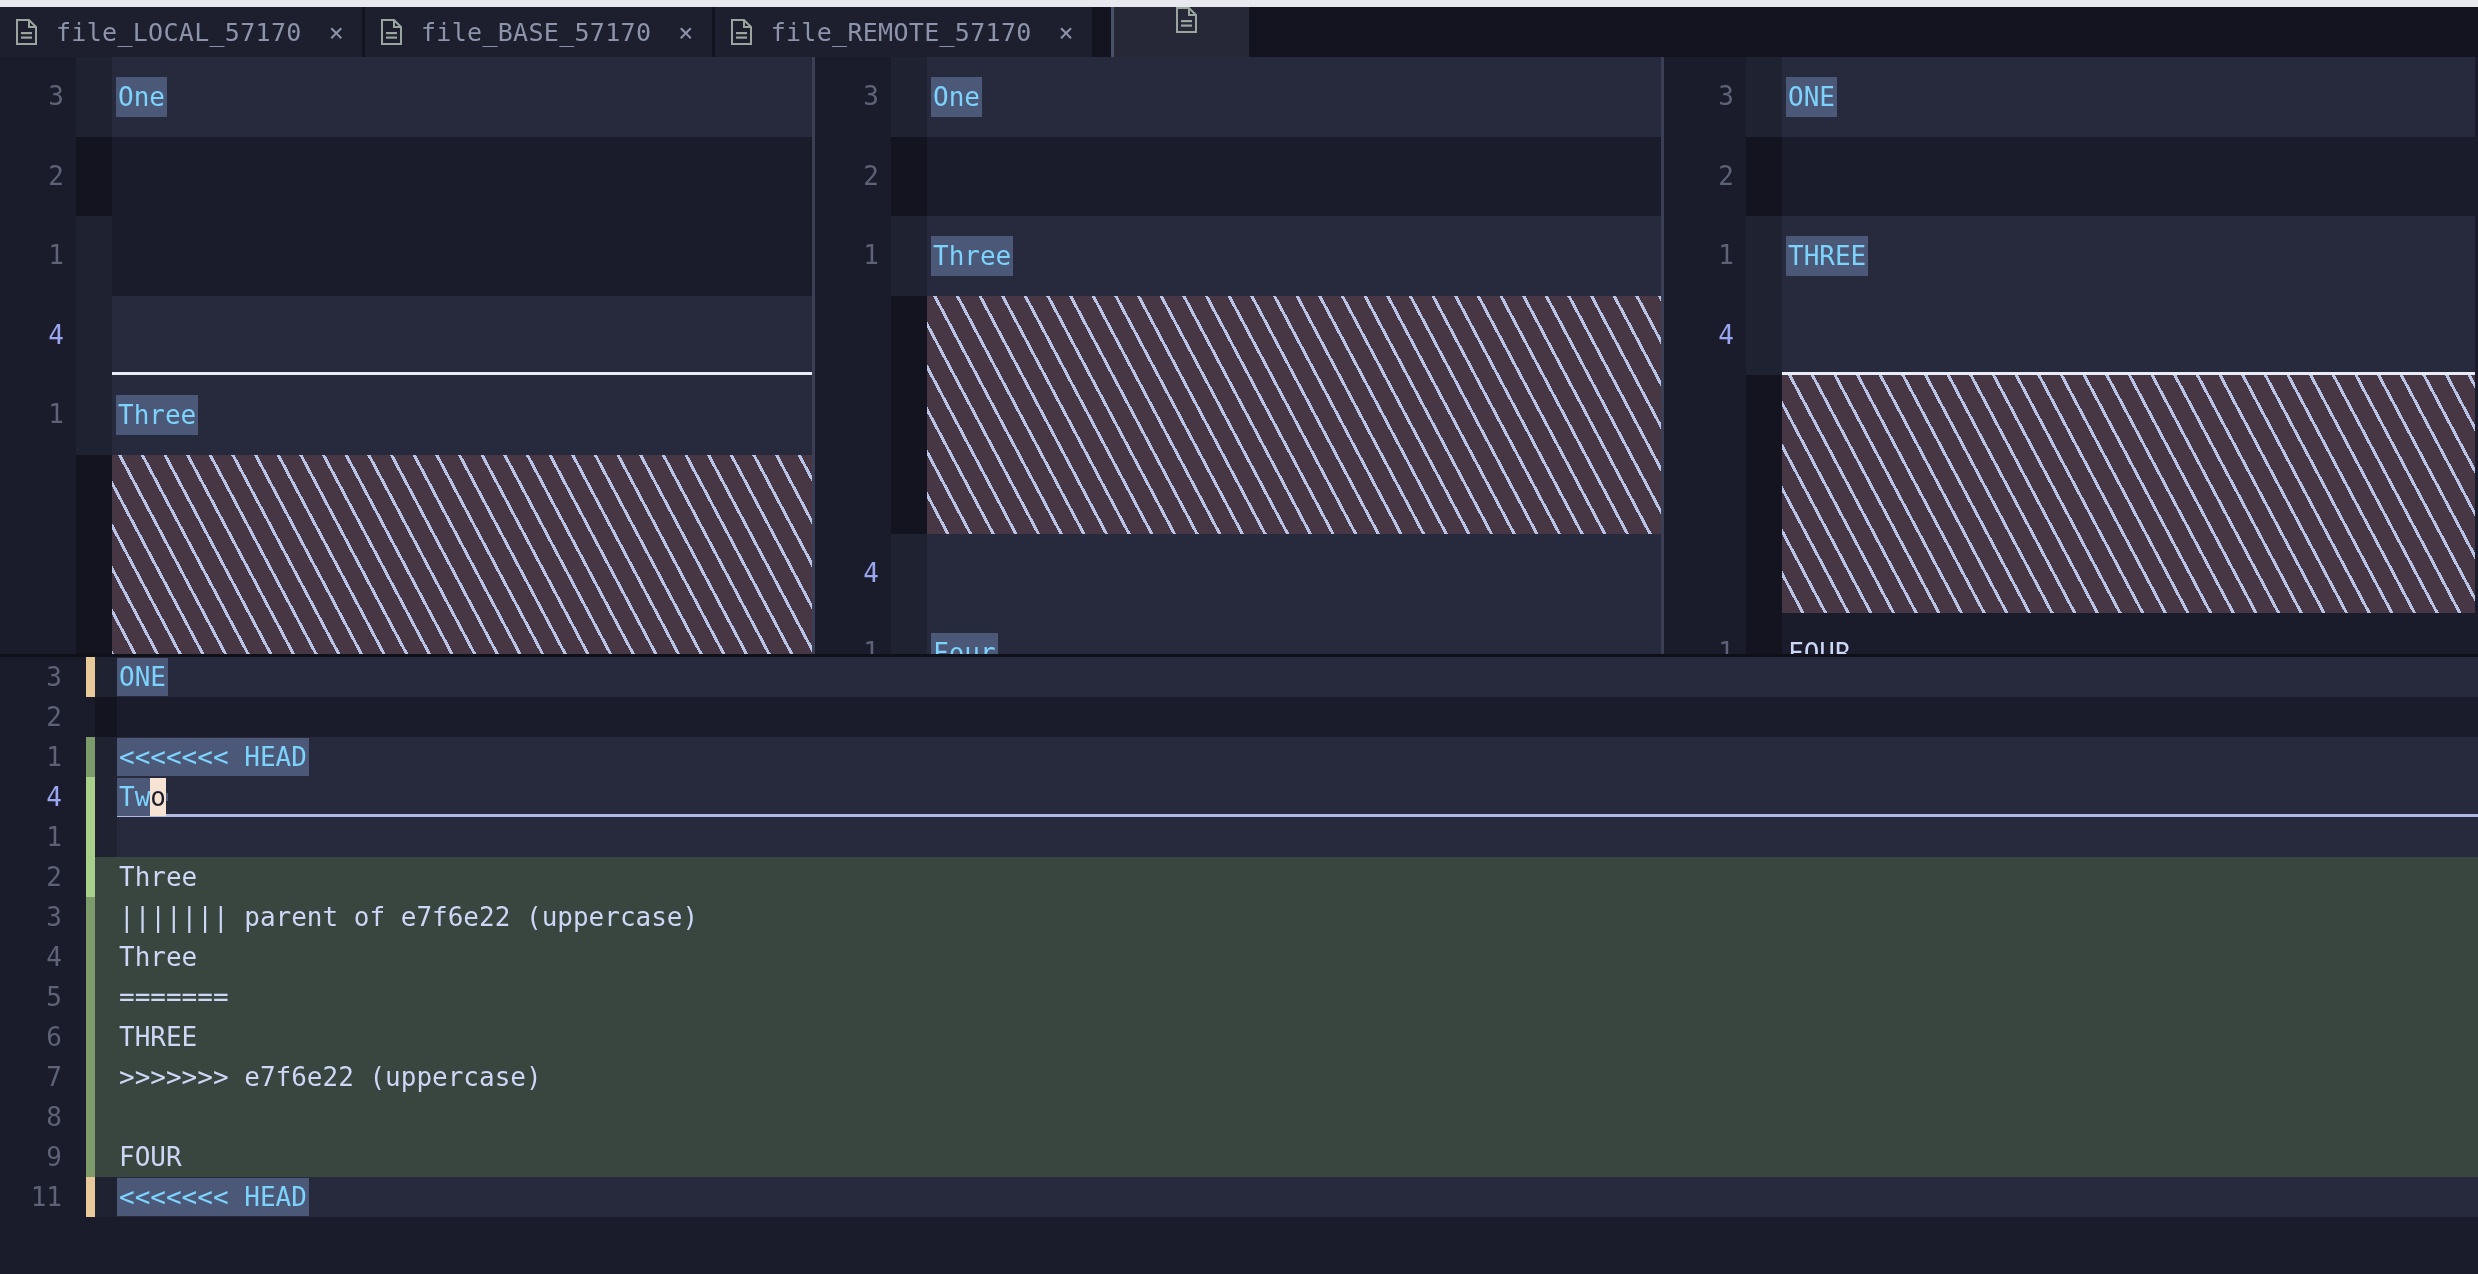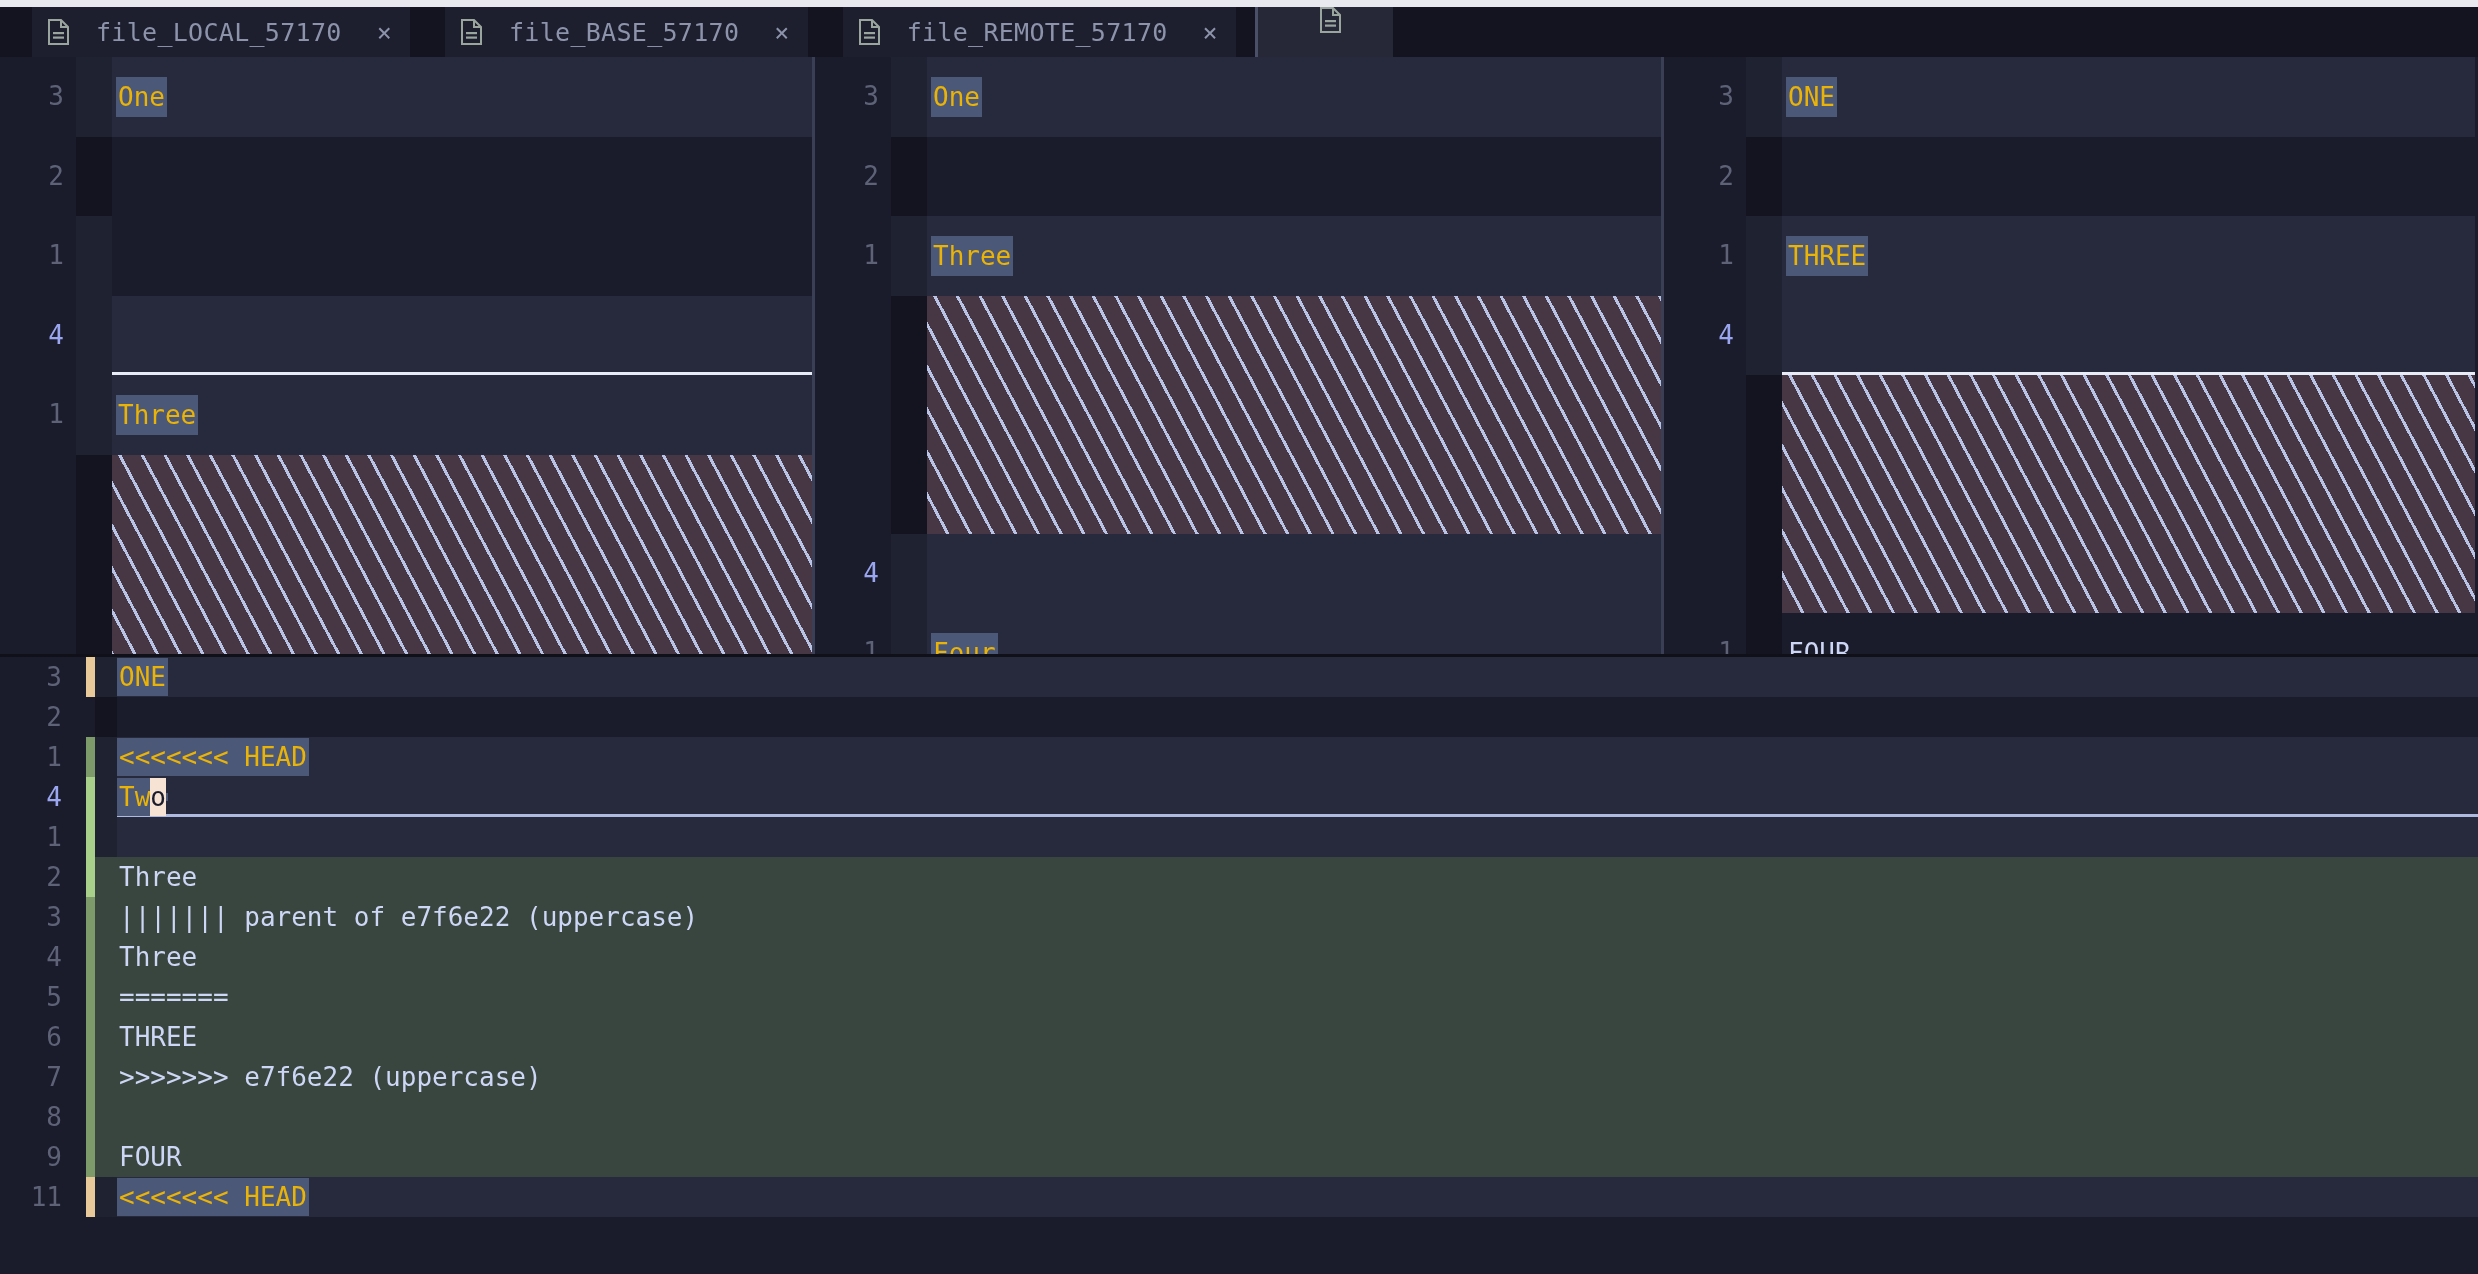--- a/index.html
+++ b/index.html
@@ -12,26 +12,26 @@
 
   
   .top-strip{ height:7px; background:#e8e9ee; width:100%; }
 
   
   .tabbar{
     height:50px; background:#13141f; display:flex; align-items:stretch;
     width:100%; position:relative;
   }
   .tab{
-    display:flex; align-items:center; gap:27px;
+    display:flex; align-items:center; gap:19px;
     padding:0 18px 0 16px;
     background:#1d1f2e;
     border-right:3px solid #13141f;
     color:#8c93ab; font-size:25px; letter-spacing:0.3px;
-    position:relative; white-space:nowrap; flex:0 0 auto;margin-left:32px;
+    position:relative; white-space:nowrap; flex:0 0 auto;
   }
   .tab.active{ background:#262838; }
   .tab.active .tab-label{ color:#c7d2f5; font-family:"DejaVu Serif","Liberation Serif",serif;
     font-style:italic; font-size:28px; letter-spacing:1px; font-weight:700;}
   .tab.sep-left{ border-left:3px solid #4a5068; margin-left:16px; }
   .tab.active{ padding:0 34px 0 44px; gap:20px;flex-direction:column;}
   .tab-close{ color:#8c93ab; font-size:25px; line-height:1; padding-left:8px; cursor:pointer;}
   .tab.active .tab-close{ padding-left:42px; color:#b9c0d4; }
   .tabbar-filler{ flex:1 1 auto; background:#13141f; }
 
@@ -60,21 +60,21 @@
   .ln-num.cur{ color:#9aa7f0; }
   .ln-gap{ width:36px; flex:0 0 36px; }
   .p3 .ln-num{ width:82px; flex:0 0 82px;}
   .ln-body{ flex:1 1 auto; position:relative; display:flex; align-items:center;
             font-size:26px; color:#cdd6f4; padding-left:4px; }
   .ln-body .txt{ display:inline-block; padding:5px 2px; }
 
   
   .bg-changed{ background:#262a3c; }
   .bg-plain{ background:#1a1b2b; }
-  .hl{ background:#4b5878; color:#eab308; }
+  .hl{ background:#4b5878; color:#7dd3fc; }
 
   .hatch{
     background-color:#473744;
     background-image:repeating-linear-gradient(
        62deg,
        #473744 0px, #473744 17px,
        #b9c3e6 17px, #b9c3e6 20px);
   }
   .row-underline{ box-shadow: inset 0 -3px 0 0 #e8ecf7; }
 

